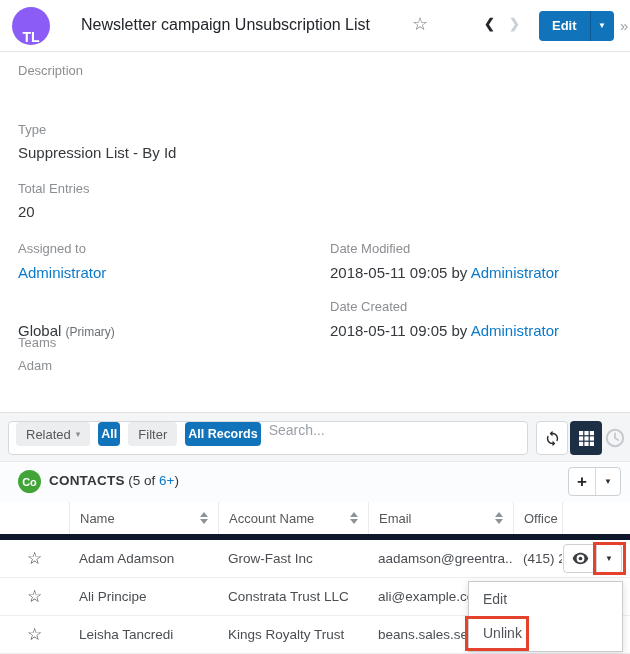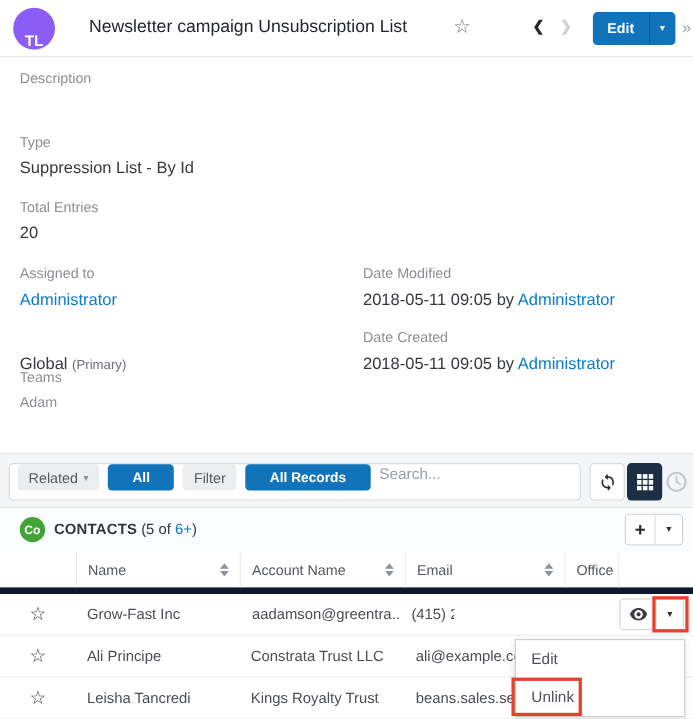--- a/index.html
+++ b/index.html
@@ -30,21 +30,21 @@
   .small-sub { font-size:12px; color:#6c7075; }
 
   
   .toolbar { position:absolute; top:412px; left:0; width:630px; height:50px; background:#f4f5f6;
              border-top:1px solid #e0e2e4; border-bottom:1px solid #e7e9ea; }
   .search-box { position:absolute; left:8px; top:8px; width:520px; height:34px; background:#fff;
                 border:1px solid #d5d9dc; border-radius:4px; display:flex; align-items:flex-start; gap:8px; padding:0 7px; }
   .tb-gray { height:24px; padding:0 10px; background:#ecedef; border-radius:4px; font-size:13px; color:#55585c;
              display:flex; align-items:center; gap:5px; cursor:pointer; white-space:nowrap; }
   .tb-gray .dd { font-size:9px; color:#8a8f94; }
-  .tb-blue { height:24px; padding:0 22px; background:#1173ba; border-radius:4px; font-size:12.5px; color:#fff;
+  .tb-blue { height:24px; padding:0 3px; background:#1173ba; border-radius:4px; font-size:12.5px; color:#fff;
              font-weight:bold; display:flex; align-items:center; cursor:pointer; white-space:nowrap; }
   .search-input { flex:1; border:none; outline:none; font-size:14px; color:#444; font-family:"Liberation Sans",sans-serif; background:transparent; }
   .search-input::placeholder { color:#9aa0a6; }
   .refresh-btn { position:absolute; left:536px; top:8px; width:32px; height:34px; background:#fff;
                  border:1px solid #d5d9dc; border-radius:4px; display:flex; align-items:center; justify-content:center; cursor:pointer; }
   .grid-btn { position:absolute; left:570px; top:8px; width:32px; height:34px; background:#1c2f45; border-radius:4px;
               display:flex; align-items:center; justify-content:center; cursor:pointer; }
   .clock-wrap { position:absolute; left:605px; top:15px; width:20px; height:20px; }
 
   
@@ -225,20 +225,21 @@
           </span>
       </div>
       <div class="th col-office">
         <span>Office Phone</span>
       </div>
       <div class="th col-rest"></div>
     </div>
 
     <div class="trow">
       <div class="star-cell">☆</div>
+      <div class="td col-name link">Adam Adamson</div>
       <div class="td col-account link">Grow-Fast Inc</div>
       <div class="td col-email link">aadamson@greentra...</div>
       <div class="td col-office">(415) 23</div>
       <div class="row-actions">
         <div class="eye-btn">
           <svg width="17" height="13" viewBox="0 0 24 16">
             <path fill="#3a3e42" d="M12 0C7 0 2.7 3.1 1 8c1.7 4.9 6 8 11 8s9.3-3.1 11-8C21.3 3.1 17 0 12 0zm0 13.5A5.5 5.5 0 1 1 12 2.5a5.5 5.5 0 0 1 0 11z"></path>
             <circle cx="12" cy="8" r="2.6" fill="#3a3e42"></circle>
           </svg>
         </div>

